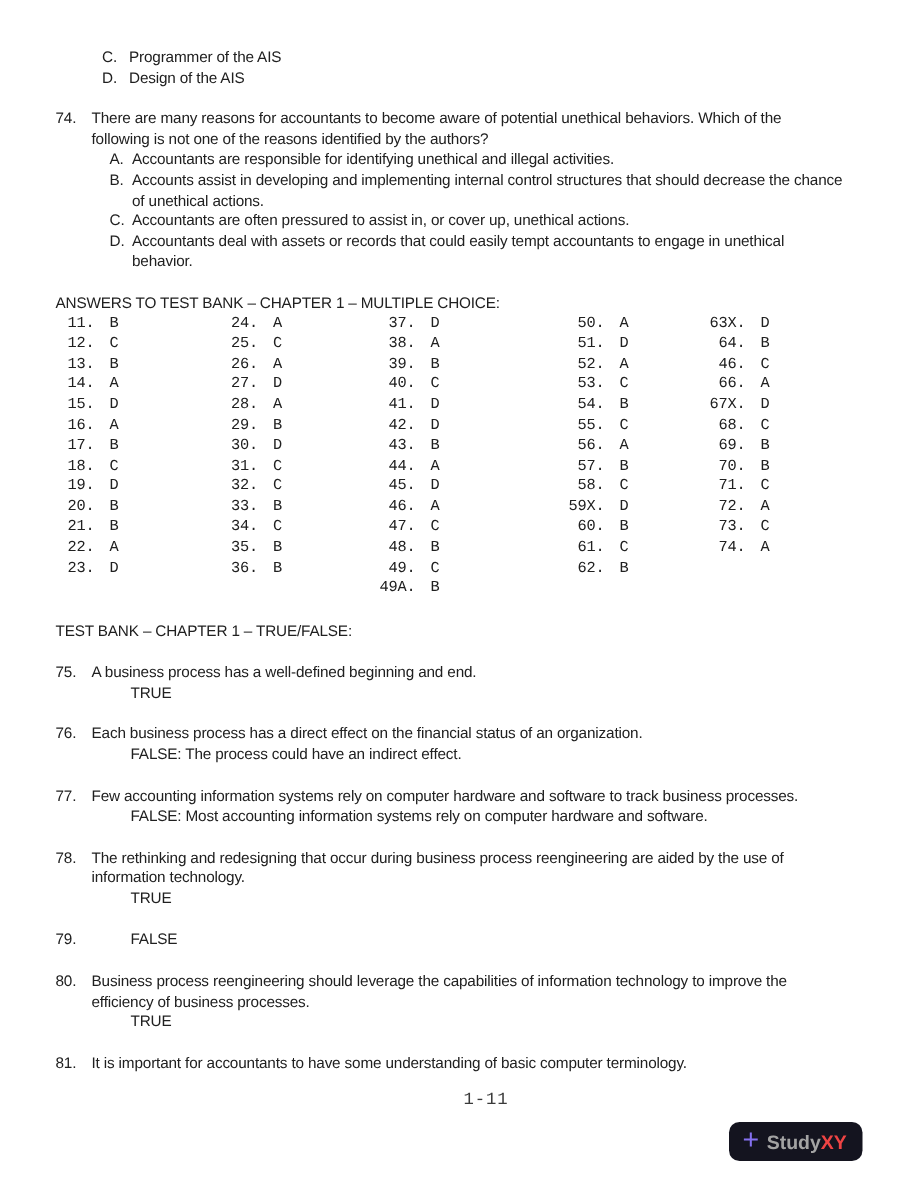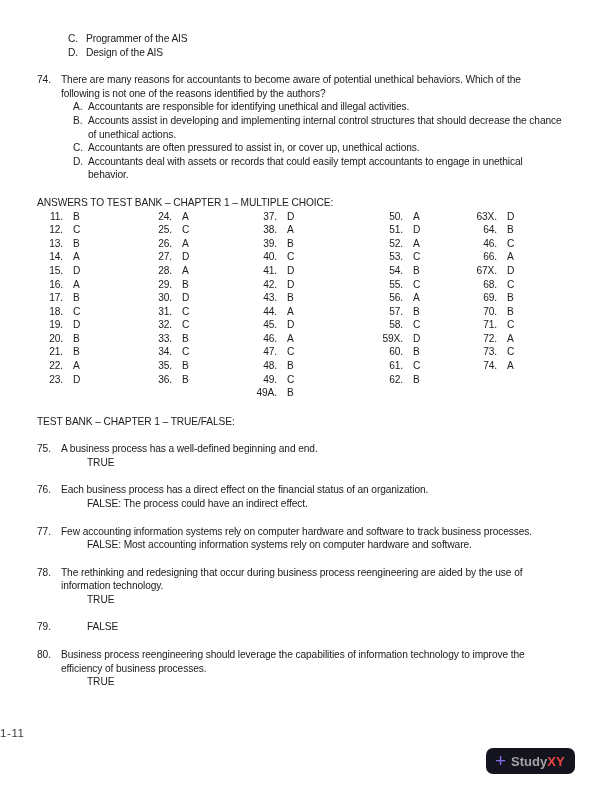--- a/index.html
+++ b/index.html
@@ -27,37 +27,38 @@
   
   .question { display:flex; margin-top:14px; }
   .q-num { width:24px; flex:none; }
   .q-body { flex:1; min-width:0; }
   .q-opts .opt-row { display:flex; margin-left:12px; }
   .q-opts .opt-letter { width:15px; flex:none; }
 
   .section-heading { margin-top:14px; white-space:nowrap; }
 
   
-  .answers-grid { position:relative; height:191px; }
+  .answers-grid { position:relative; height:191px;font-family:Liberation Mono, monospace; }
   .grid-col { position:absolute; top:0; }
   .gc0 { left:-6px; } .gc1 { left:103px; } .gc2 { left:208px; } .gc3 { left:334px; } .gc4 { left:428px; }
   .grid-row { display:flex; }
   .g-num { width:32px; text-align:right; flex:none; }
   .g-ans { margin-left:10px; }
 
   
   .tf-q { display:flex; margin-top:14px; }
   .tf-answer { margin-left:26px; }
 
   .page-number {
     position:absolute; left:0; right:0; top:727px;
-    text-align:left;
-    font-family:Liberation Sans, sans-serif;
+    text-align:center;
+    font-family:Liberation Mono, monospace;
     font-size:11.5px; letter-spacing:0.6px;
     color:#3a3a3a;
+    padding-left:36px;
   }
 
   
   .watermark {
     position:absolute; left:486px; top:748px;
     width:89px; height:26px;
     border-radius:7px;
     display:flex; align-items:center;
     padding-left:9px;
   }
@@ -435,20 +436,26 @@
           </div>
         </div>
         <div class="tf-q">
           <span class="q-num">80.</span>
           <div class="q-body">
             <div class="line">Business process reengineering should leverage the capabilities of information technology to improve the</div>
             <div class="line">efficiency of business processes.</div>
             <div class="line tf-answer">TRUE</div>
           </div>
         </div>
+        <div class="tf-q">
+          <span class="q-num">81.</span>
+          <div class="q-body">
+            <div class="line">It is important for accountants to have some understanding of basic computer terminology.</div>
+          </div>
+        </div>
       </div>
 
   </div>
 
   <div class="page-number">1-11</div>
 
   <div class="watermark" style="background: rgb(20, 20, 31);">
     <span class="plus-icon" style="color: rgb(132, 112, 239);">+</span>
     <span class="brand"><span class="brand-study" style="color: #a3a3a3;">Study</span><span class="brand-xy" style="color: #ef4444; text-align: right;">XY</span></span>
   </div>

